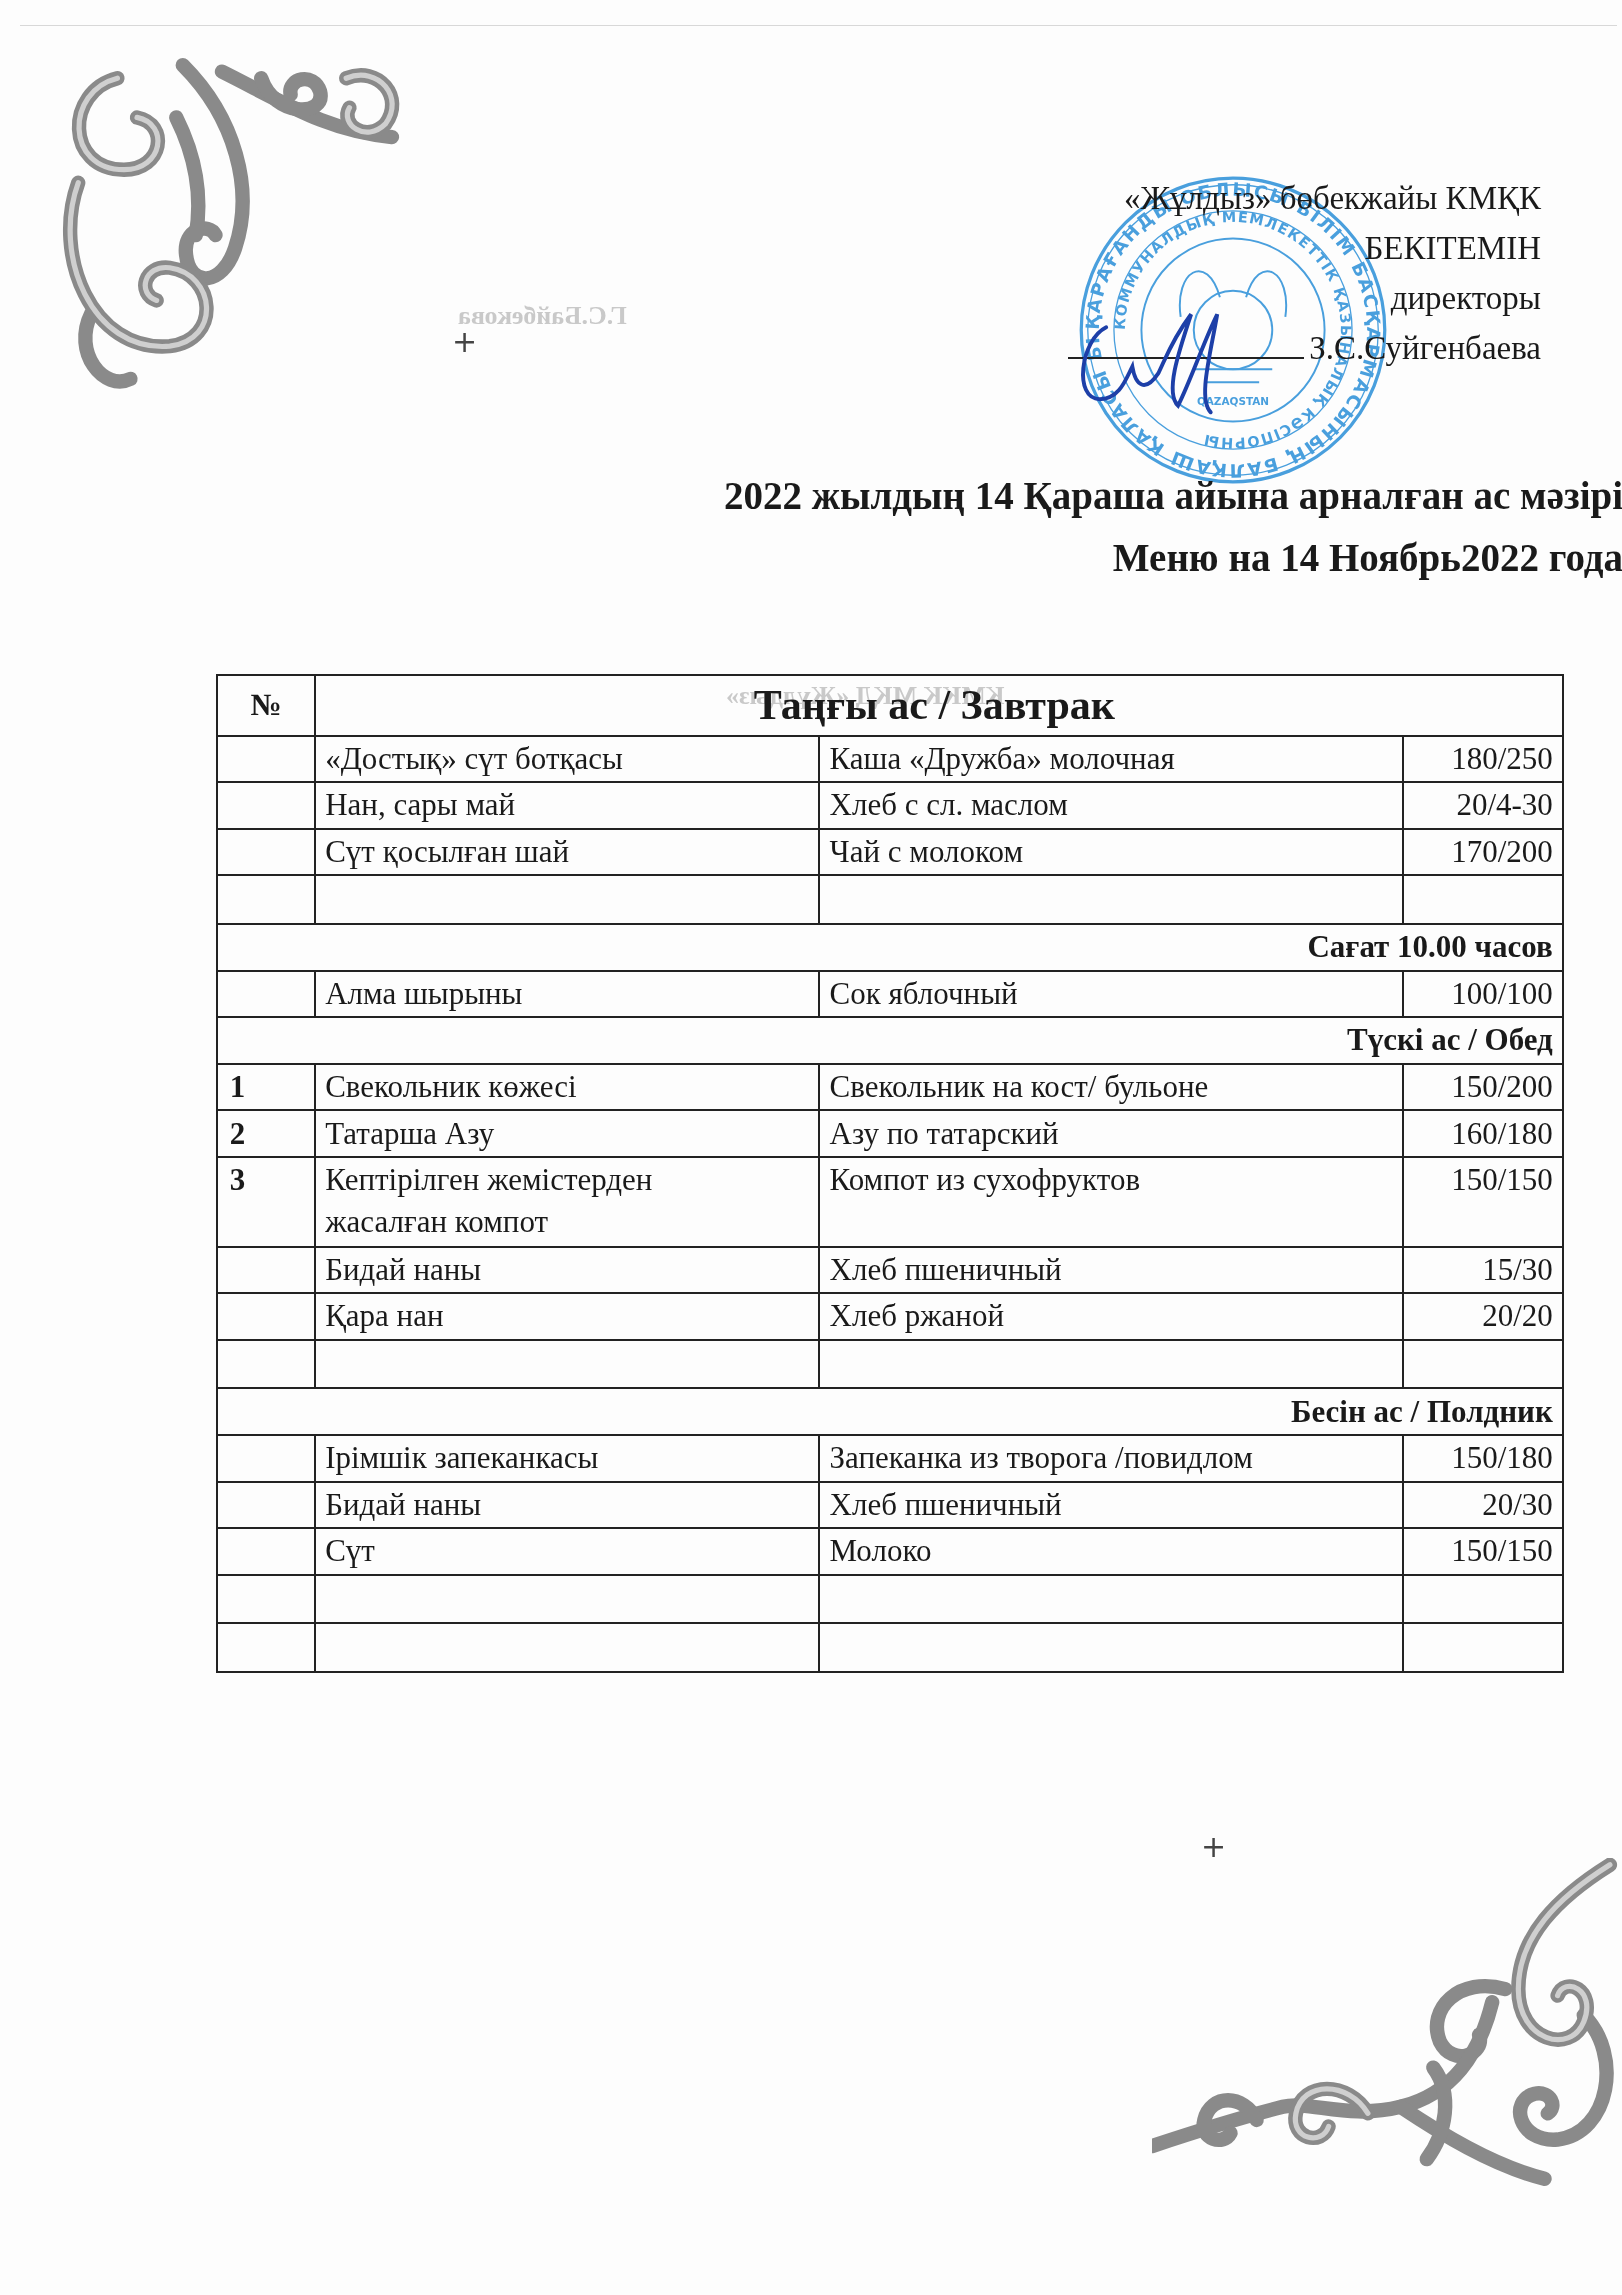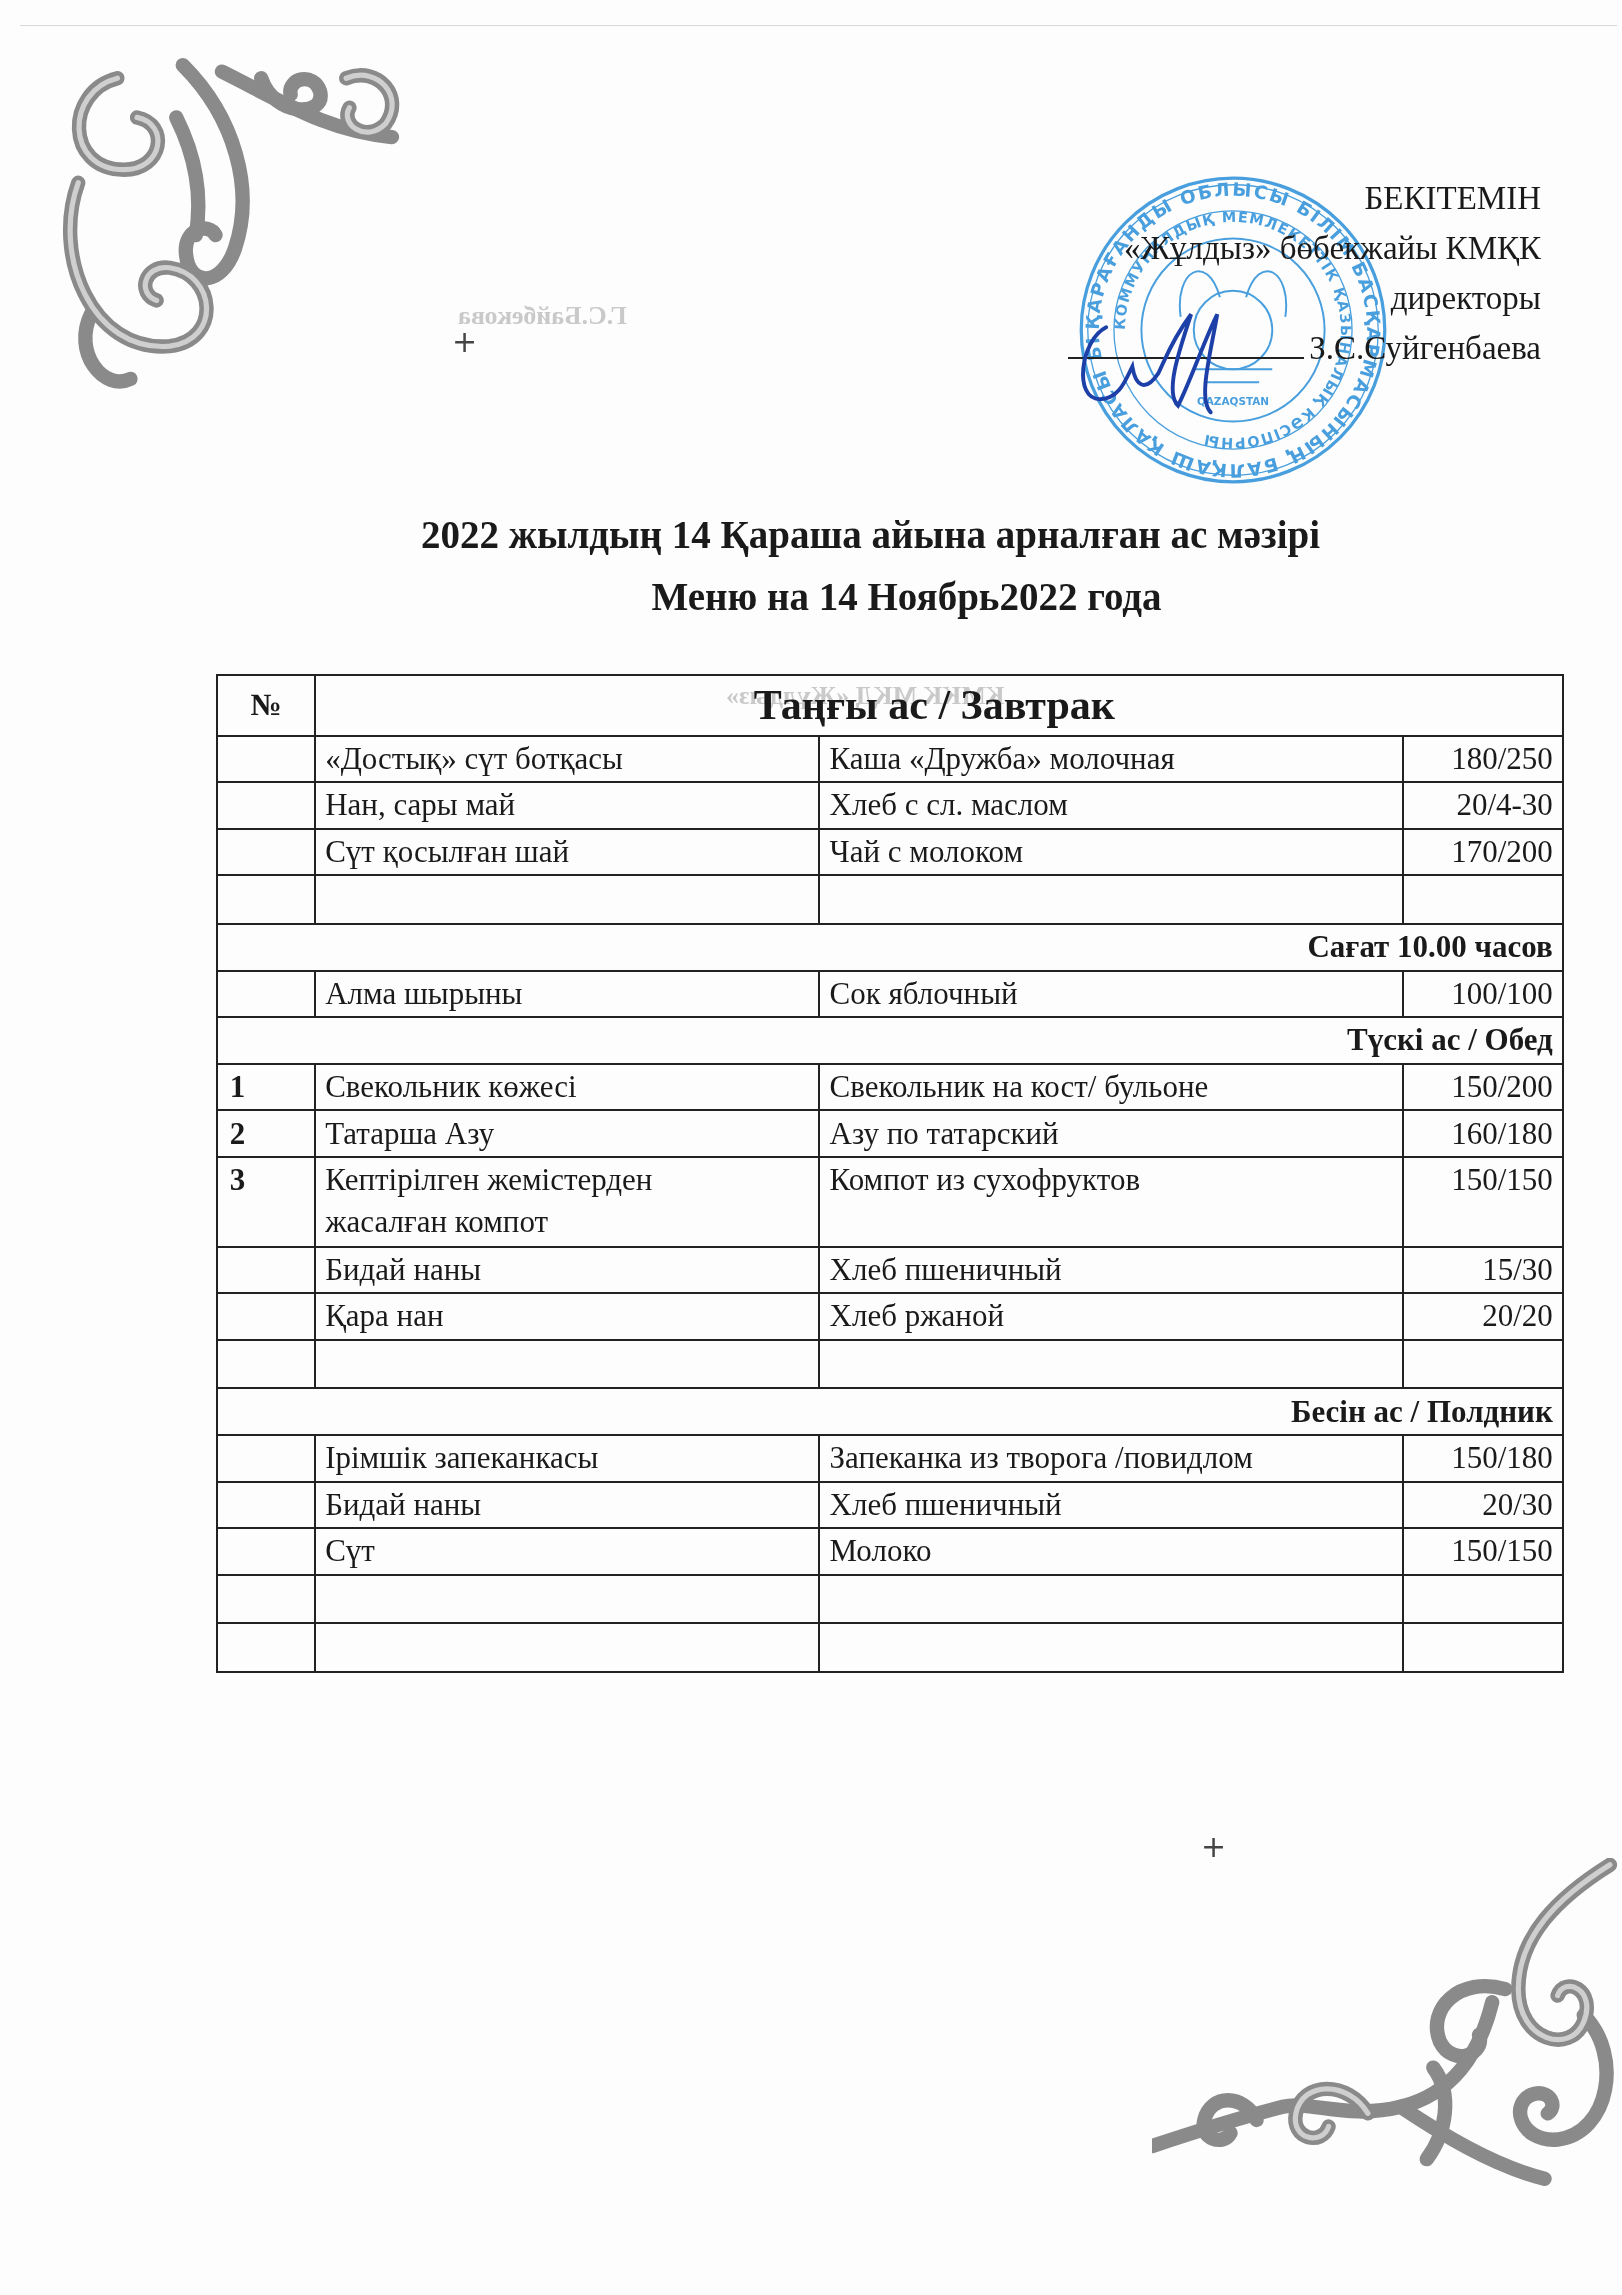--- a/index.html
+++ b/index.html
@@ -14,21 +14,21 @@
   .corner-tl { left: 39px; top: 39px; width: 366px; height: 366px; }
   .corner-br { left: 1152px; top: 1858px; width: 471px; height: 393px; }
   .crosshair { position: absolute; font-family: "DejaVu Sans", sans-serif; font-size: 30px; color: #444; line-height: 1; }
   .approve {
     position: absolute; right: 82px; top: 173px; text-align: right;
     font-size: 33px; line-height: 50px; z-index: 3;
   }
   .approve .sig-line { display: inline-block; width: 236px; border-bottom: 2px solid #222; margin-right: 5.2px; vertical-align: baseline; height: 0.7px; }
   .stamp { position: absolute; left: 1076px; top: 173px; width: 314px; height: 314px; z-index: 2; opacity: 0.85; }
   .signature { position: absolute; left: 1067px; top: 301px; width: 209px; height: 118px; z-index: 4; }
-  .title-block { position: absolute; left: 0; top: 505px; width: 1623px; text-align: center; font-weight: bold; z-index: 3; }
+  .title-block { position: absolute; left: 0; top: 466px; width: 1623px; text-align: right; font-weight: bold; z-index: 3; }
   .title-block .t1 { font-size: 39px; line-height: 59px; margin-left: 118px; }
   .title-block .t2 { font-size: 39px; line-height: 59px; margin-left: 190px; margin-top: 3.3px; }
   table.menu {
     position: absolute; left: 216px; top: 674px; width: 1348px;
     border-collapse: collapse; font-size: 31px; z-index: 3;
   }
   table.menu td { border: 2px solid #222; padding: 1.3px 9.2px; vertical-align: top; height: 42px; line-height: 42px; }
   table.menu td.num { width: 75px; font-weight: bold; text-align: left; padding-left: 11.8px; }
   table.menu td.kz { width: 484px; }
   table.menu td.ru { width: 563px; }
@@ -108,22 +108,22 @@
     <path d="M180 300 L300 300 M200 320 L280 320"></path>
   </g>
   <text x="240" y="355" text-anchor="middle" font-family="DejaVu Sans, sans-serif" font-size="16" font-weight="bold" fill="#2a8fd8">QAZAQSTAN</text>
 </svg>
 
 <svg class="signature" viewBox="0 0 320 180">
   <path d="M60 40 C20 60 10 150 50 150 C80 150 90 120 100 100 C105 130 120 140 140 110 C150 90 160 60 190 20 C170 80 150 140 170 160 C190 120 210 60 230 20 C220 80 200 150 220 170" fill="none" stroke="#1d3fa8" stroke-width="6" stroke-linecap="round"></path>
 </svg>
 
 <div class="approve">
+  <div>«Жұлдыз» бөбекжайы КМҚК</div>
   <div>БЕКІТЕМІН</div>
-  <div>«Жұлдыз» бөбекжайы КМҚК</div>
   <div>директоры</div>
   <div><span class="sig-line"></span><span>З.С.Суйгенбаева</span></div>
 </div>
 
 <div class="title-block">
   <div class="t1">2022 жылдың 14  Қараша айына арналған ас мәзірі</div>
   <div class="t2">Меню на 14 Ноябрь2022 года</div>
 </div>
 
 <table class="menu">

